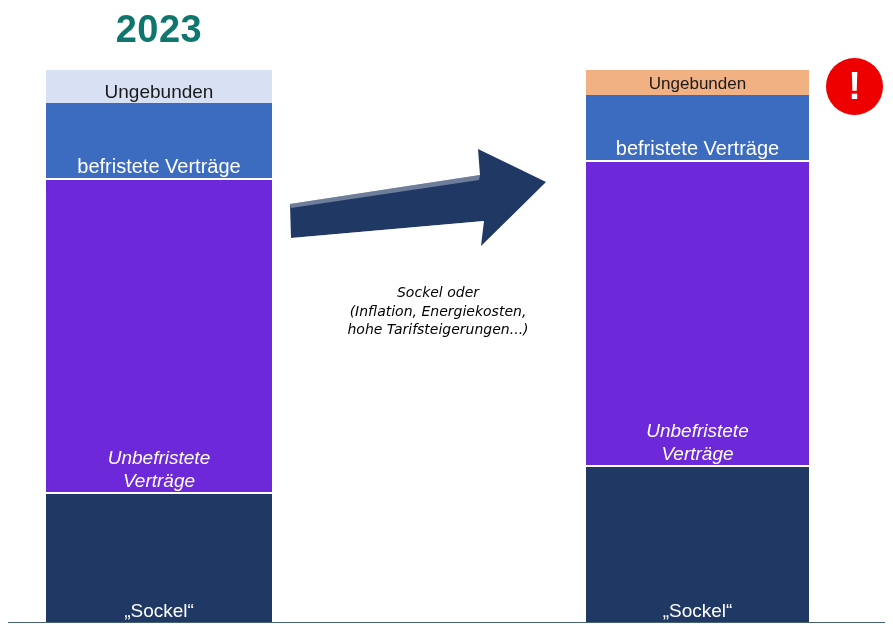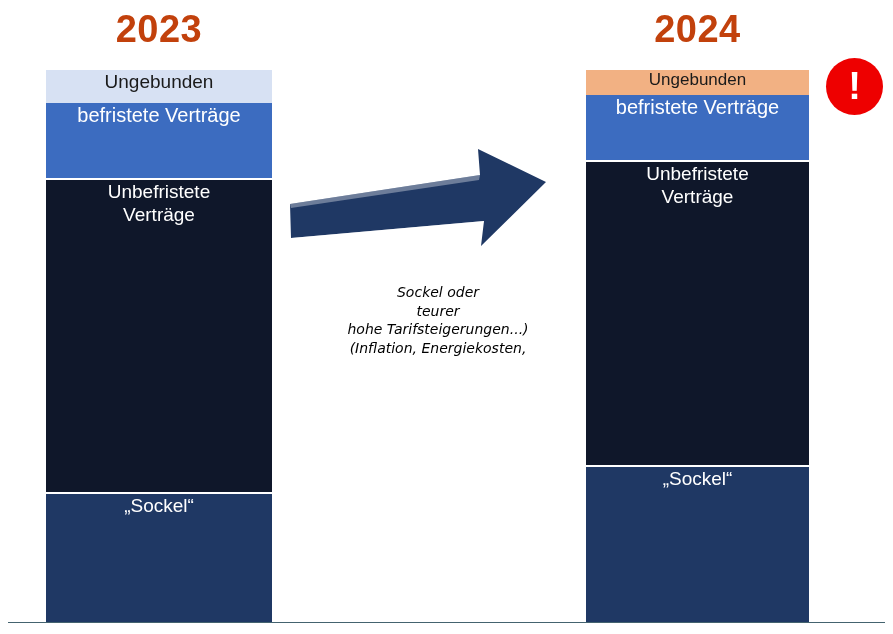--- a/index.html
+++ b/index.html
@@ -17,54 +17,54 @@
     background: #ffffff;
     overflow: hidden;
   }
 
   
   .year-title {
     position: absolute;
     font-family: "Liberation Sans", sans-serif;
     font-weight: bold;
     font-size: 38px;
-    color: #c2410c;
+    color: #0f766e;
     text-align: center;
     letter-spacing: 0.5px;
     line-height: 1;
   }
   #year-2023 { left: 46px;  top: 10px; width: 226px; }
   #year-2024 { left: 586px; top: 10px; width: 223px; }
 
   
   .bar {
     position: absolute;
   }
   #bar-2023 { left: 46px;  top: 70px; width: 226px; height: 552px; }
   #bar-2024 { left: 586px; top: 70px; width: 223px; height: 552px; }
 
   .seg {
     position: absolute;
     left: 0;
     width: 100%;
     box-sizing: border-box;
     display: flex;
-    align-items: flex-start;
+    align-items: flex-end;
     justify-content: center;
     text-align: center;
     font-family: "Liberation Sans", sans-serif;
     line-height: 1.22;
   }
   .seg-label { display: block; }
 
   
   .seg-ungebunden-light { background: #d7e1f3; color: #1a1a1a; font-size: 19px; }
   .seg-ungebunden-orange { background: #f2b183; color: #1a1a1a; font-size: 17px; }
   .seg-befristet { background: #3c6cc0; color: #ffffff; font-size: 20px; }
-  .seg-unbefristet { background: #0f172a; color: #ffffff; font-size: 19px; }
+  .seg-unbefristet { background: #6d28d9; color: #ffffff; font-size: 19px; font-style: italic; }
   .seg-sockel { background: #1f3864; color: #ffffff; font-size: 19px; }
 
   
   .divider {
     position: absolute;
     left: 0;
     width: 100%;
     height: 2px;
     background: #ffffff;
   }
@@ -140,21 +140,20 @@
     height: 1px;
     background: #44636f;
   }
 </style>
 </head>
 <body>
 
 <div id="slide">
 
   <div id="year-2023" class="year-title">2023</div>
-  <div id="year-2024" class="year-title">2024</div>
 
   <div id="bar-2023" class="bar">
     <div id="s23-ungebunden" class="seg seg-ungebunden-light">
       <span class="seg-label">Ungebunden</span>
     </div>
     <div id="s23-befristet" class="seg seg-befristet">
       <span class="seg-label">befristete Verträge</span>
     </div>
     <div id="d23-a" class="divider"></div>
     <div id="s23-unbefristet" class="seg seg-unbefristet">
@@ -190,23 +189,22 @@
   </div>
 
   <svg id="arrow" viewBox="0 0 262 122">
     <path d="M2,62 L3,96 L196,79 L193,104 L258,40 L190,7 L192,33 Z" fill="#1f3864"></path>
     <path d="M3,96 L196,79 L194,84 L5,99 Z" fill="#ffffff" opacity="0.55"></path>
     <path d="M2,62 L192,33 L191,38 L3,66 Z" fill="#ffffff" opacity="0.35"></path>
   </svg>
 
   <div id="center-note">
     <span class="line">Sockel oder</span>
-    <span class="line">teurer</span>
+    <span class="line">(Inflation, Energiekosten,</span>
     <span class="line">hohe Tarifsteigerungen...)</span>
-    <span class="line">(Inflation, Energiekosten,</span>
   </div>
 
   <div id="warning-badge">
     <span class="bang">!</span>
   </div>
 
   <div id="bottom-rule"></div>
 
 </div>
 

